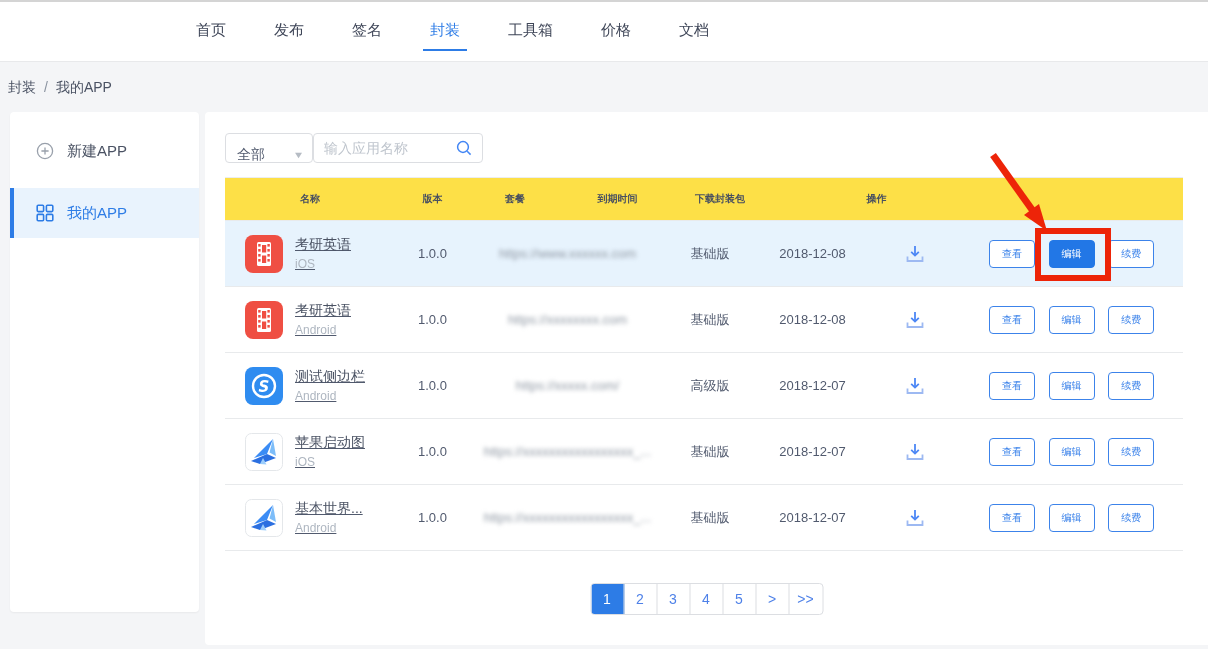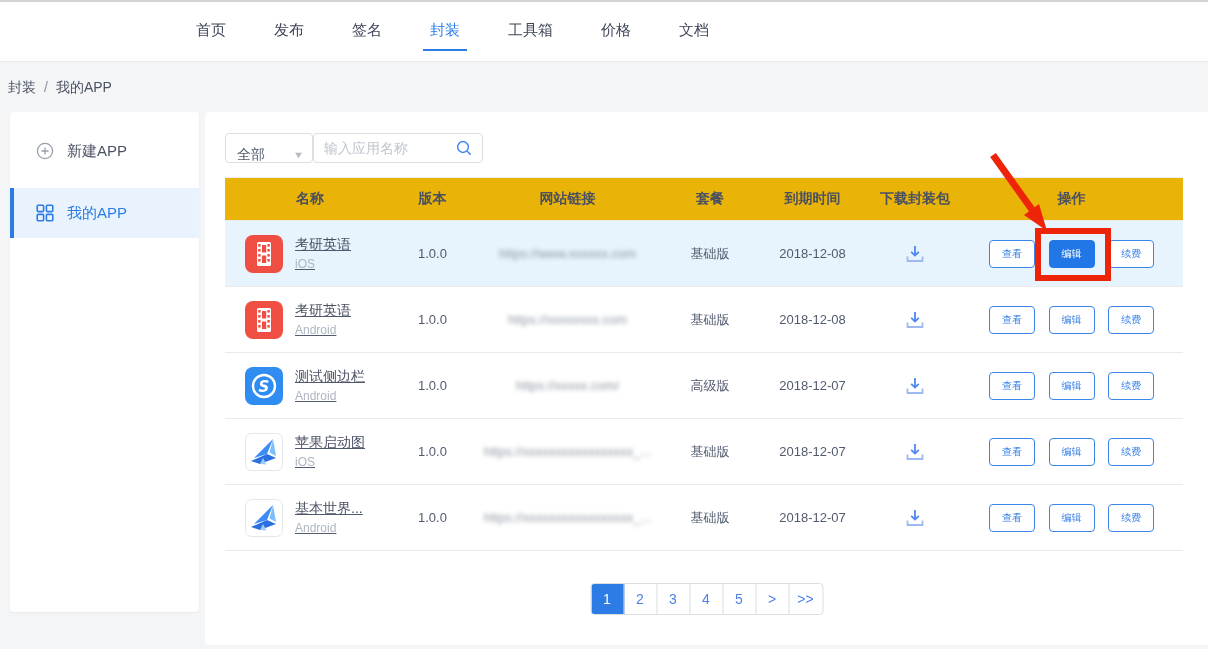--- a/index.html
+++ b/index.html
@@ -41,22 +41,22 @@
     padding:13px 9px 0 11px; font-size:14px; color:#515a6e; background:#fff; cursor:pointer; }
   .caret { font-size:9px; color:#b6bcc4; transform:scaleX(1.3); }
   .searchbox { width:170px; height:30px; border:1px solid #dcdee2; border-radius:4px;
     display:flex; align-items:center; margin-left:0; padding:0 9px 0 10px; background:#fff; }
   .searchbox input { border:none; outline:none; flex:1; width:120px; font-size:14px;
     color:#515a6e; font-family:inherit; background:transparent; }
   .searchbox input::placeholder { color:#bfc5cd; }
 
   
   .table { position:absolute; top:65px; left:20px; width:958px; border-top:1px solid #ebedf0; }
-  .thead { display:flex; align-items:center; height:43px; background:#eab308;
-    border-bottom:1px solid #e8eaec; font-size:14px; font-weight:bold; color:#495060; }
+  .thead { display:flex; align-items:center; height:43px; background:#fde047;
+    border-bottom:1px solid #e8eaec; font-size:10px; font-weight:bold; color:#495060; }
   .th, .td { text-align:center; }
   .c1{width:170px;} .c2{width:75px;} .c3{width:195px;} .c4{width:90px;}
   .c5{width:115px;} .c6{width:90px;} .c7{width:223px;}
   .tr { display:flex; align-items:center; height:66px; border-bottom:1px solid #e8eaec;
     background:#fff; font-size:13px; color:#515a6e; }
   .tr.highlighted { background:#e7f3fd; }
   .col-name { display:flex; align-items:center; text-align:left; padding-left:20px; }
   .app-icon { width:38px; height:38px; flex:0 0 38px; }
   .app-icon svg { width:38px; height:38px; display:block; }
   .name-block { margin-left:12px; display:flex; flex-direction:column; overflow:hidden;text-decoration:underline; }
@@ -138,21 +138,20 @@
             <path d="M12.2 12.2 L15.6 15.6"></path>
         </svg>
       </span>
     </div>
   </div>
 
   <div class="table">
     <div class="thead">
       <div class="th c1">名称</div>
       <div class="th c2">版本</div>
-      <div class="th c3">网站链接</div>
       <div class="th c4">套餐</div>
       <div class="th c5">到期时间</div>
       <div class="th c6">下载封装包</div>
       <div class="th c7">操作</div>
     </div>
     <div id="table-body">
   <div class="tr highlighted">
     <div class="td c1 col-name">
       <span class="app-icon">
               <svg viewBox="0 0 38 38">

